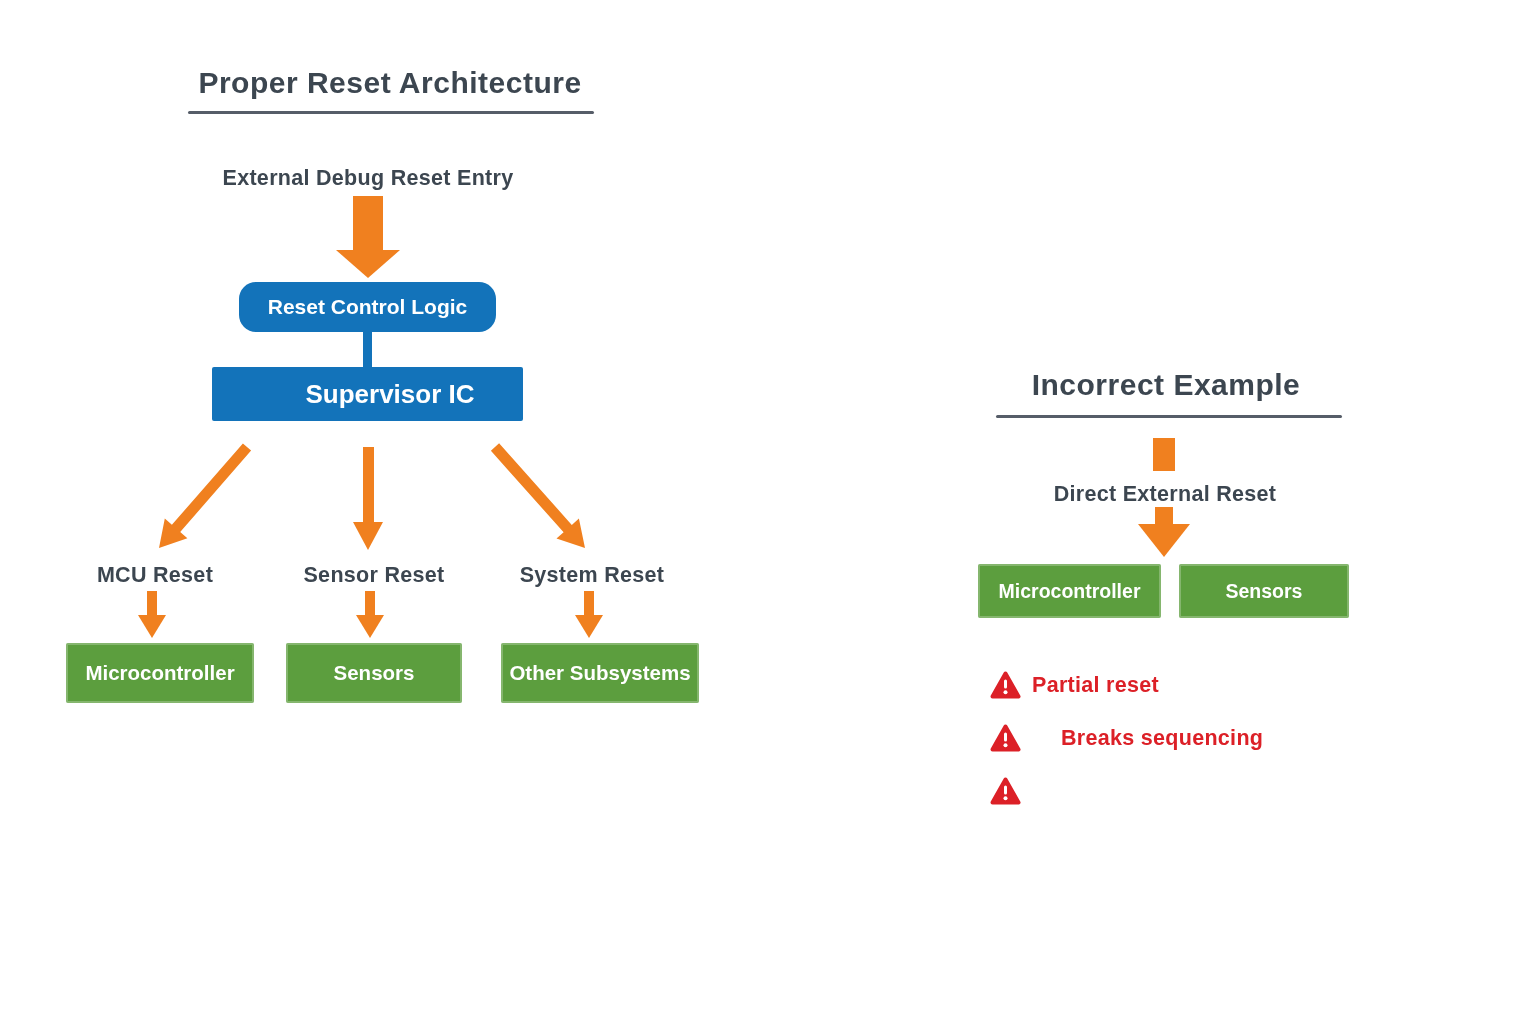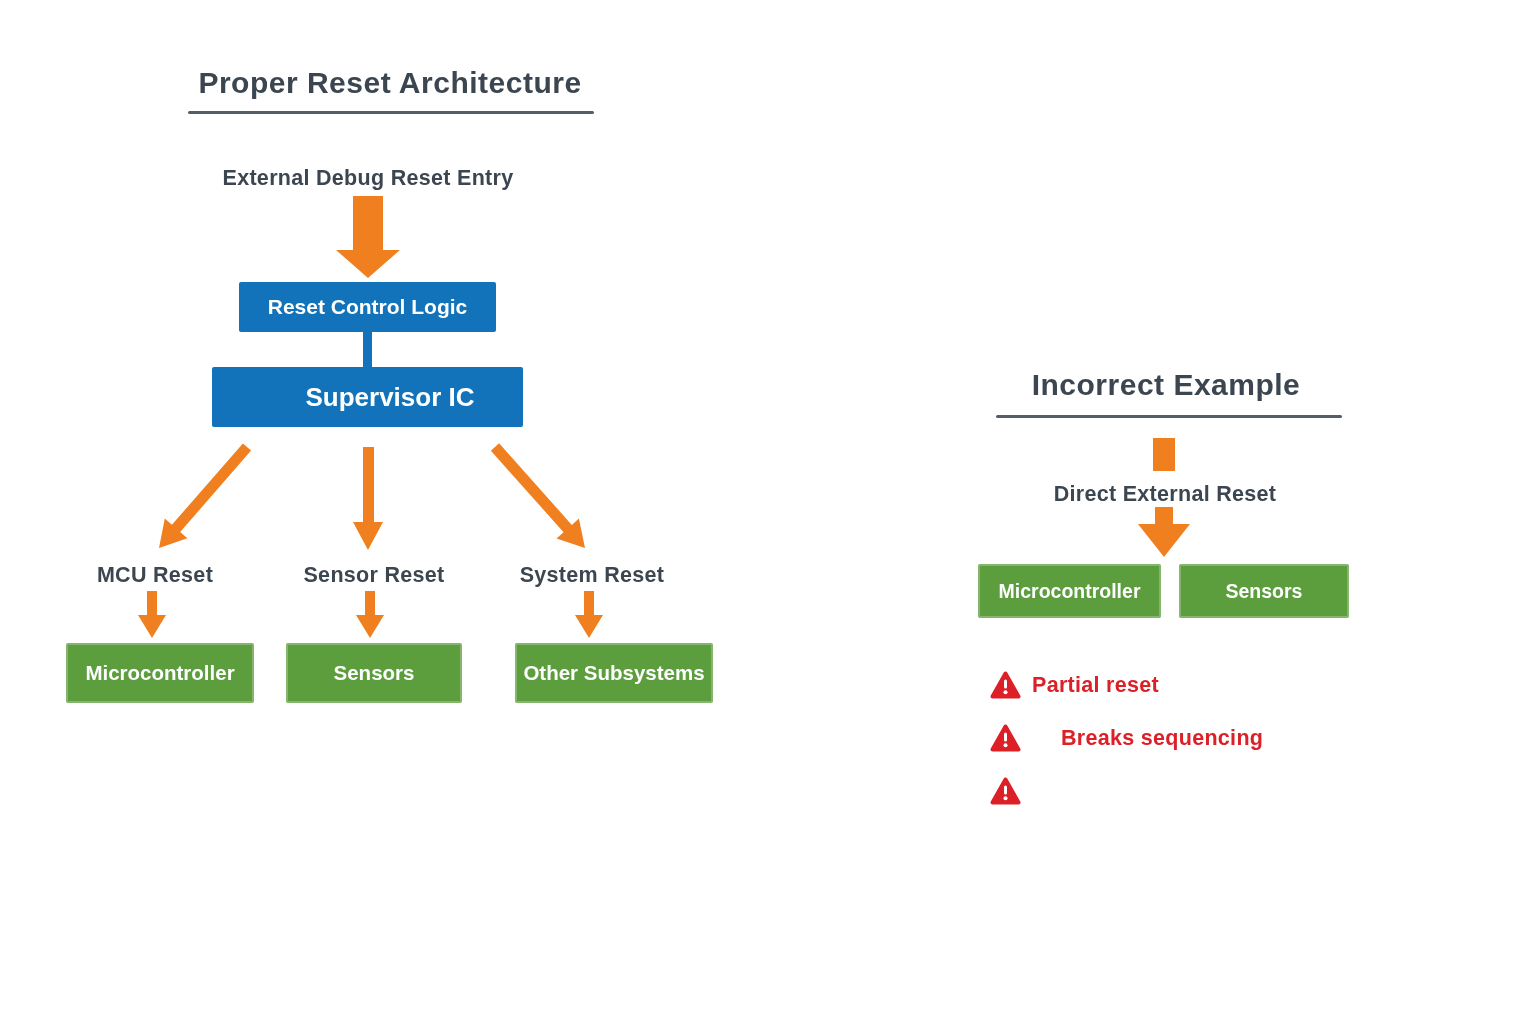--- a/index.html
+++ b/index.html
@@ -98,25 +98,25 @@
 
 <div class="abs rule" style="left:188px; top:111px; width:406px;"></div>
 
 <div class="abs flow-label" style="left:168px; top:166px; width:400px;">External Debug Reset Entry</div>
 
 <div class="arrow-v" style="left:336px; top:196px; width:64px;">
   <div class="shaft" style="width:30px; height:54px;"></div>
   <div class="head" style="border-left-width:32px; border-right-width:32px; border-top-width:28px;"></div>
 </div>
 
-<div class="abs node blue" style="left:239px; top:282px; width:257px; height:50px; font-size:21px;">Reset Control Logic</div>
+<div class="abs node blue" style="left:239px; top:282px; width:257px; height:50px; font-size:21px;border-radius:17px;">Reset Control Logic</div>
 
 <div class="abs" style="left:363px; top:331px; width:9px; height:38px; background:var(--blue);"></div>
 
-<div class="abs node blue" style="left:212px; top:367px; width:311px; height:60px; font-size:26px;padding-left:45px;">Supervisor IC</div>
+<div class="abs node blue" style="left:212px; top:367px; width:311px; height:54px; font-size:26px;padding-left:45px;">Supervisor IC</div>
 
 <svg class="overlay" width="1536" height="1024" viewBox="0 0 1536 1024">
   <path class="diag-arrow" d="M242.9,443.4 L171.9,524.8 L164.8,518.5 L159,548 L187.4,538.3 L180.2,532 L251.1,450.6 Z"></path>
   <path class="diag-arrow" d="M499.1,443.3 L571.8,524.9 L578.9,518.6 L585,548 L556.5,538.6 L563.6,532.3 L490.9,450.7 Z"></path>
 </svg>
 
 <div class="arrow-v" style="left:353px; top:447px; width:30px;">
   <div class="shaft" style="width:11px; height:75px;"></div>
   <div class="head" style="border-left-width:15px; border-right-width:15px; border-top-width:28px;"></div>
 </div>
@@ -133,21 +133,21 @@
   <div class="shaft" style="width:10px; height:24px;"></div>
   <div class="head" style="border-left-width:14px; border-right-width:14px; border-top-width:23px;"></div>
 </div>
 <div class="arrow-v" style="left:575px; top:591px; width:28px;">
   <div class="shaft" style="width:10px; height:24px;"></div>
   <div class="head" style="border-left-width:14px; border-right-width:14px; border-top-width:23px;"></div>
 </div>
 
 <div class="abs node green" style="left:60px; top:643px; width:188px; height:60px; font-size:20.5px;">Microcontroller</div>
 <div class="abs node green" style="left:280px; top:643px; width:176px; height:60px; font-size:20.5px;">Sensors</div>
-<div class="abs node green" style="left:509px; top:643px; width:198px; height:60px; font-size:20.5px;">Other Subsystems</div>
+<div class="abs node green" style="left:495px; top:643px; width:198px; height:60px; font-size:20.5px;">Other Subsystems</div>
 
 <div class="abs section-title" style="left:966px; top:368px; width:400px;">Incorrect Example</div>
 
 <div class="abs rule" style="left:996px; top:415px; width:346px;"></div>
 
 <div class="abs stub" style="left:1153px; top:438px; width:22px; height:33px;"></div>
 
 <div class="abs flow-label" style="left:965px; top:482px; width:400px;">Direct External Reset</div>
 
 <div class="arrow-v" style="left:1138px; top:507px; width:52px;">

